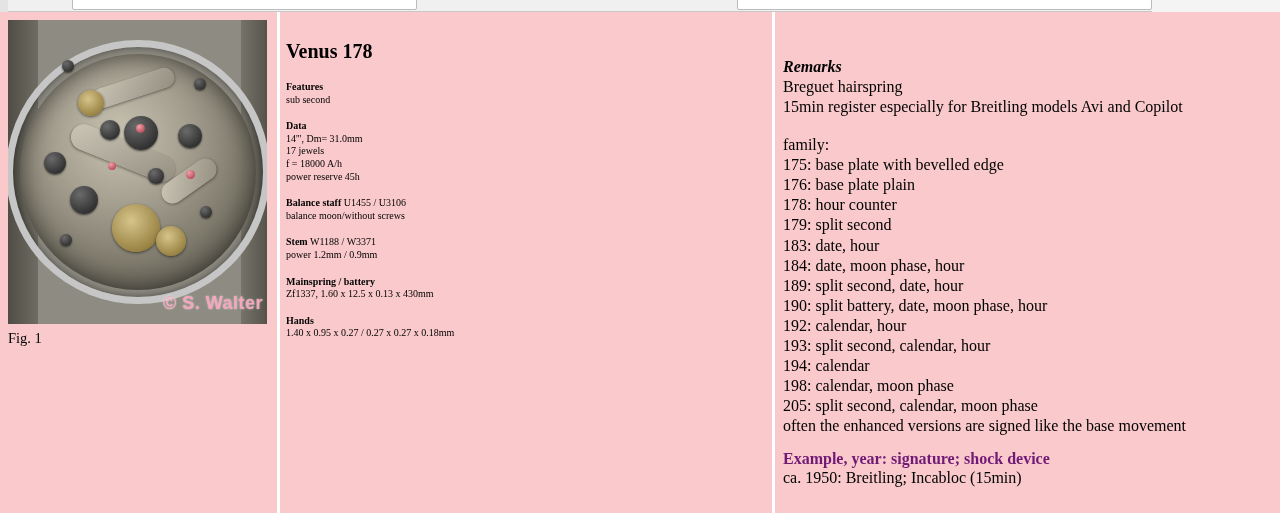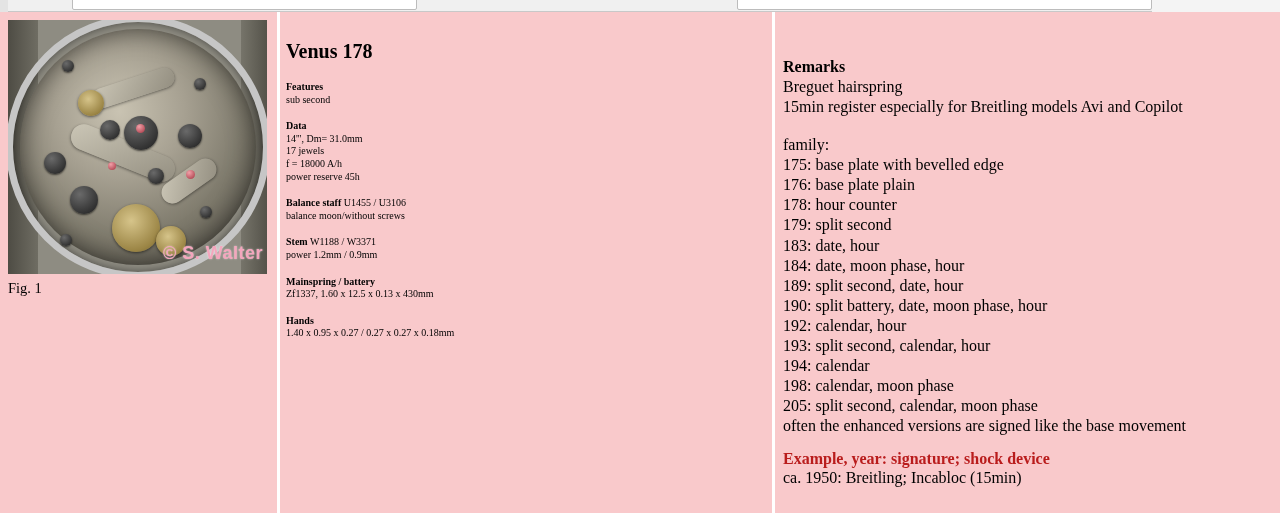--- a/index.html
+++ b/index.html
@@ -48,21 +48,21 @@
     background: #ffffff;
   }
   .col-image {
     width: 277px;
     background: #f9c9cb;
     padding: 8px 0 0 8px;
     box-sizing: border-box;
   }
   .watch-photo {
     width: 259px;
-    height: 254px;
+    height: 304px;
     position: relative;
     overflow: hidden;
     background:
       radial-gradient(ellipse 46% 46% at 50% 49%, #b9b2a0 0%, #9d9customs 0%, #8d8koo 0%);
     background-color: #8e8c82;
   }
   .watch-photo .plate {
     position: absolute;
     left: 50%; top: 50%;
     transform: translate(-50%,-50%);
@@ -158,32 +158,33 @@
   .blk .hd {
     font-weight: bold;
   }
   .blk .ln { display: block; }
   .blk .inline-hd { font-weight: bold; }
   .remarks-hd {
     font-size: 16px;
     font-weight: bold;
     color: #000;
     margin: 0 0 1px 0;
+    font-style: italic;
   }
   .rline {
     font-size: 16px;
     line-height: 1.255;
     color: #000;
     display: block;
   }
   .rspace { height: 18px; }
   .rhd2 {
     font-size: 16px;
     font-weight: bold;
-    color: #b91c1c;
+    color: #701a75;
     margin-top: 14px;
     display: block;
   }
 </style>
 </head>
 <body>
 
 <div class="browser-chrome">
   <div class="chrome-edge-left"></div>
   <div class="chrome-bar b1" title=""></div>

